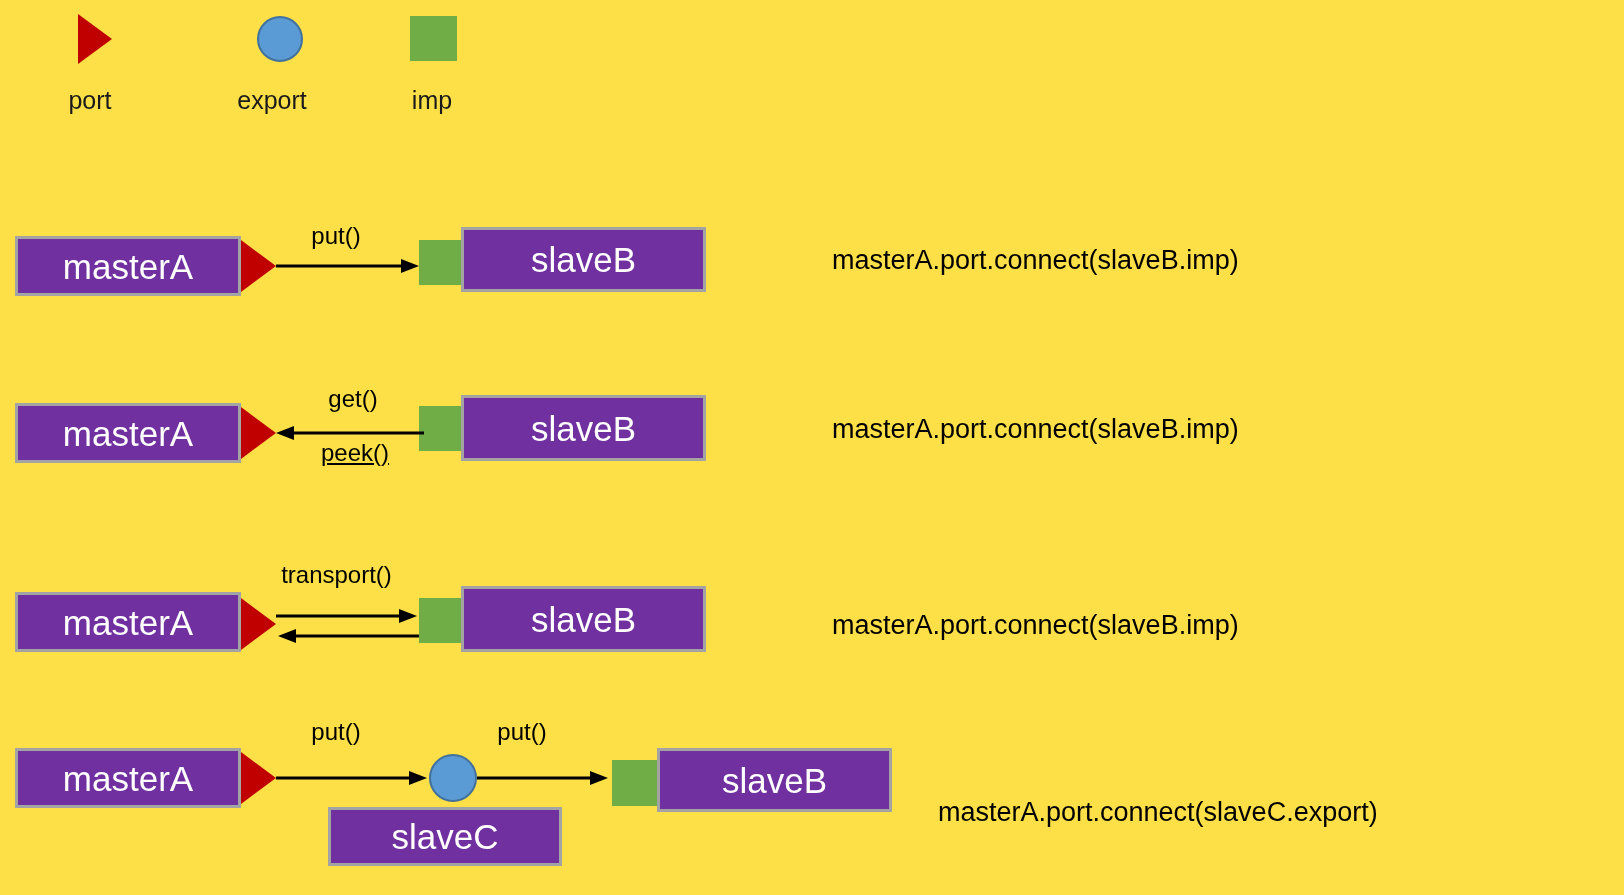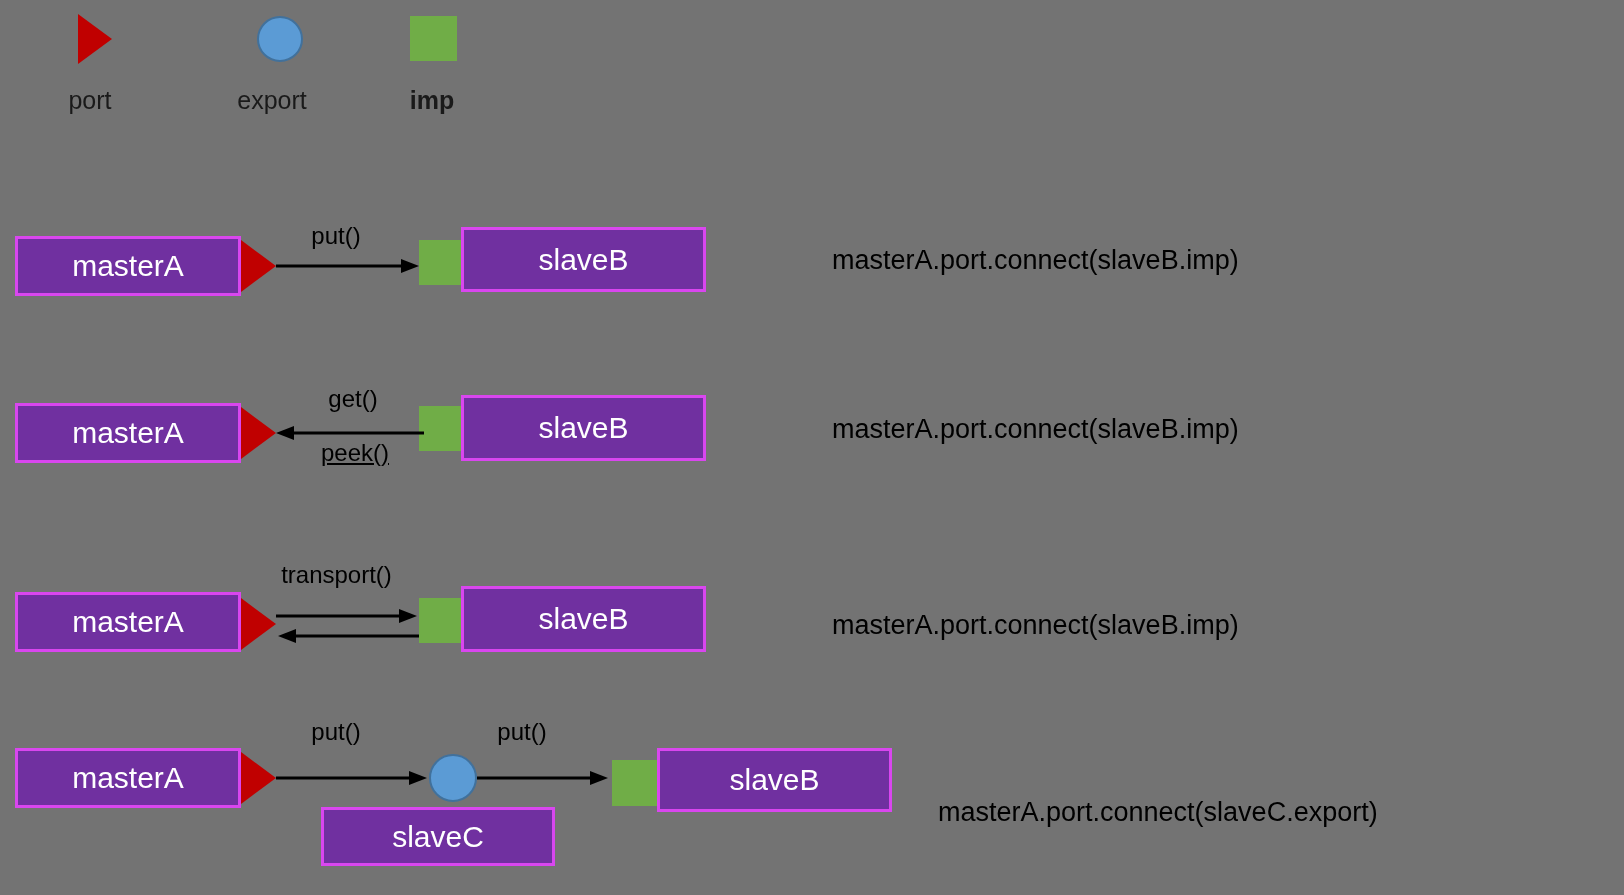--- a/index.html
+++ b/index.html
@@ -1,23 +1,23 @@
 <!DOCTYPE html>
 <html><head>
 <meta charset="utf-8">
 <style>
   html,body{margin:0;padding:0;background:#ffffff;}
   .canvas{
-    position:relative;width:1624px;height:895px;background:#737373;overflow:hidden;
+    position:relative;width:1624px;height:895px;background:#fde047;overflow:hidden;
     font-family:"Liberation Sans",sans-serif;
   }
   .module{
-    position:absolute;background:#7030A0;border:3px solid #d946ef;box-sizing:border-box;
+    position:absolute;background:#7030A0;border:3px solid #a3a3a3;box-sizing:border-box;
     display:flex;align-items:center;justify-content:center;
-    color:#ffffff;font-size:30px;line-height:1;
+    color:#ffffff;font-size:35px;line-height:1;
   }
   .greensq{position:absolute;background:#70AD47;}
   .bluecircle{
     position:absolute;background:#5B9BD5;border:2px solid #41719C;border-radius:50%;
     box-sizing:border-box;
   }
   .mlabel{
     position:absolute;color:#000000;font-size:24px;line-height:32px;text-align:center;
     white-space:nowrap;
   }
@@ -33,21 +33,21 @@
 </head>
 <body>
 
 <div class="canvas">
 
   <div class="bluecircle" style="left:257px;top:16px;width:46px;height:46px;"></div>
   <div class="greensq" style="left:410px;top:16px;width:47px;height:45px;"></div>
 
   <div class="legend-label" style="left:40px;top:86px;width:100px;">port</div>
   <div class="legend-label" style="left:222px;top:86px;width:100px;">export</div>
-  <div class="legend-label" style="left:382px;top:86px;width:100px;font-weight:bold;">imp</div>
+  <div class="legend-label" style="left:382px;top:86px;width:100px;">imp</div>
 
   <div class="module" style="left:15px;top:236px;width:226px;height:60px;">
     <span>masterA</span>
   </div>
   <div class="greensq" style="left:419px;top:240px;width:45px;height:45px;"></div>
   <div class="module" style="left:461px;top:227px;width:245px;height:65px;">
     <span>slaveB</span>
   </div>
   <div class="mlabel" style="left:276px;top:220px;width:120px;">put()</div>
   <div class="code" style="left:832px;top:243px;">masterA.port.connect(slaveB.imp)</div>
@@ -69,21 +69,21 @@
   <div class="greensq" style="left:419px;top:598px;width:45px;height:45px;"></div>
   <div class="module" style="left:461px;top:586px;width:245px;height:66px;">
     <span>slaveB</span>
   </div>
   <div class="mlabel" style="left:254px;top:559px;width:165px;">transport()</div>
   <div class="code" style="left:832px;top:608px;">masterA.port.connect(slaveB.imp)</div>
 
   <div class="module" style="left:15px;top:748px;width:226px;height:60px;">
     <span>masterA</span>
   </div>
-  <div class="module" style="left:321px;top:807px;width:234px;height:59px;">
+  <div class="module" style="left:328px;top:807px;width:234px;height:59px;">
     <span>slaveC</span>
   </div>
   <div class="bluecircle" style="left:429px;top:754px;width:48px;height:48px;"></div>
   <div class="greensq" style="left:612px;top:760px;width:46px;height:46px;"></div>
   <div class="module" style="left:657px;top:748px;width:235px;height:64px;">
     <span>slaveB</span>
   </div>
   <div class="mlabel" style="left:276px;top:716px;width:120px;">put()</div>
   <div class="mlabel" style="left:462px;top:716px;width:120px;">put()</div>
   <div class="code" style="left:938px;top:795px;">masterA.port.connect(slaveC.export)</div>

